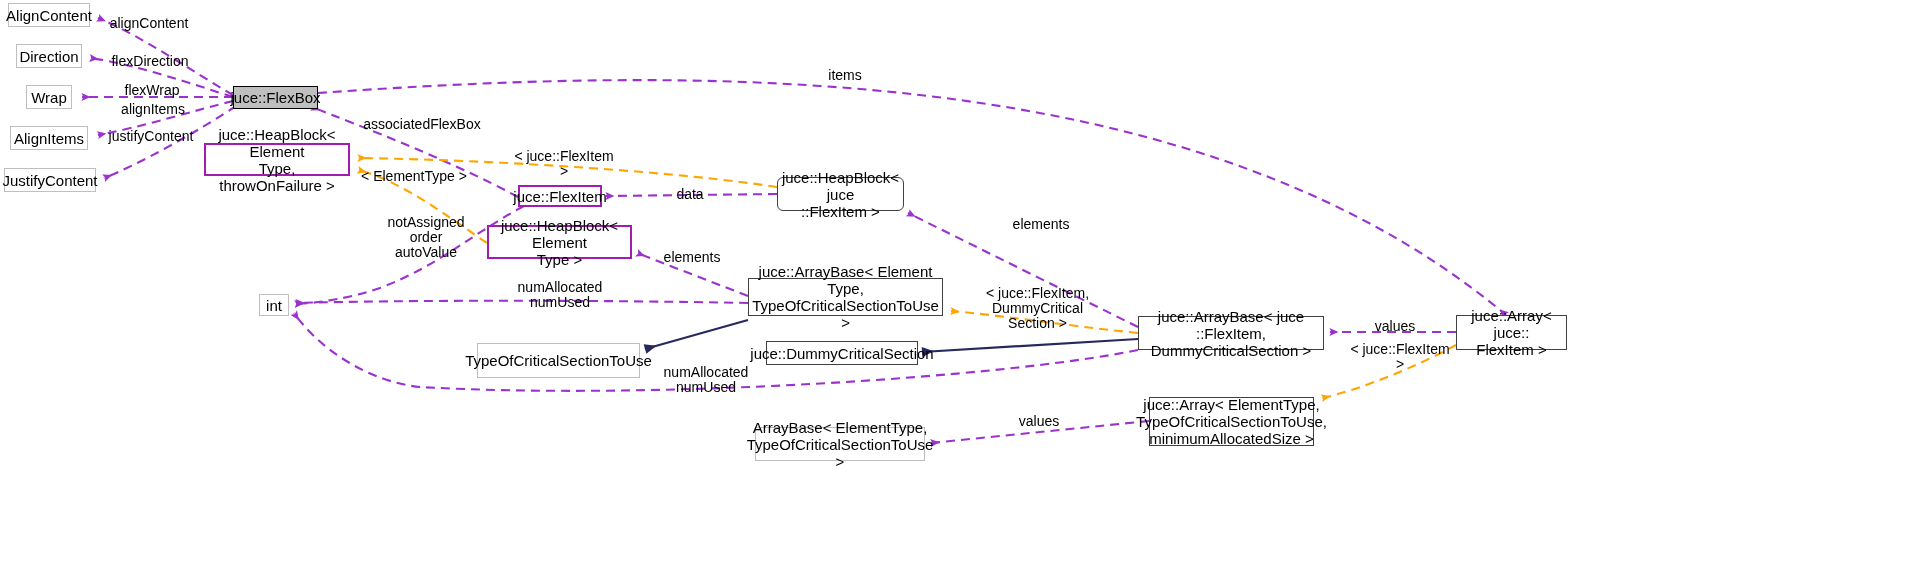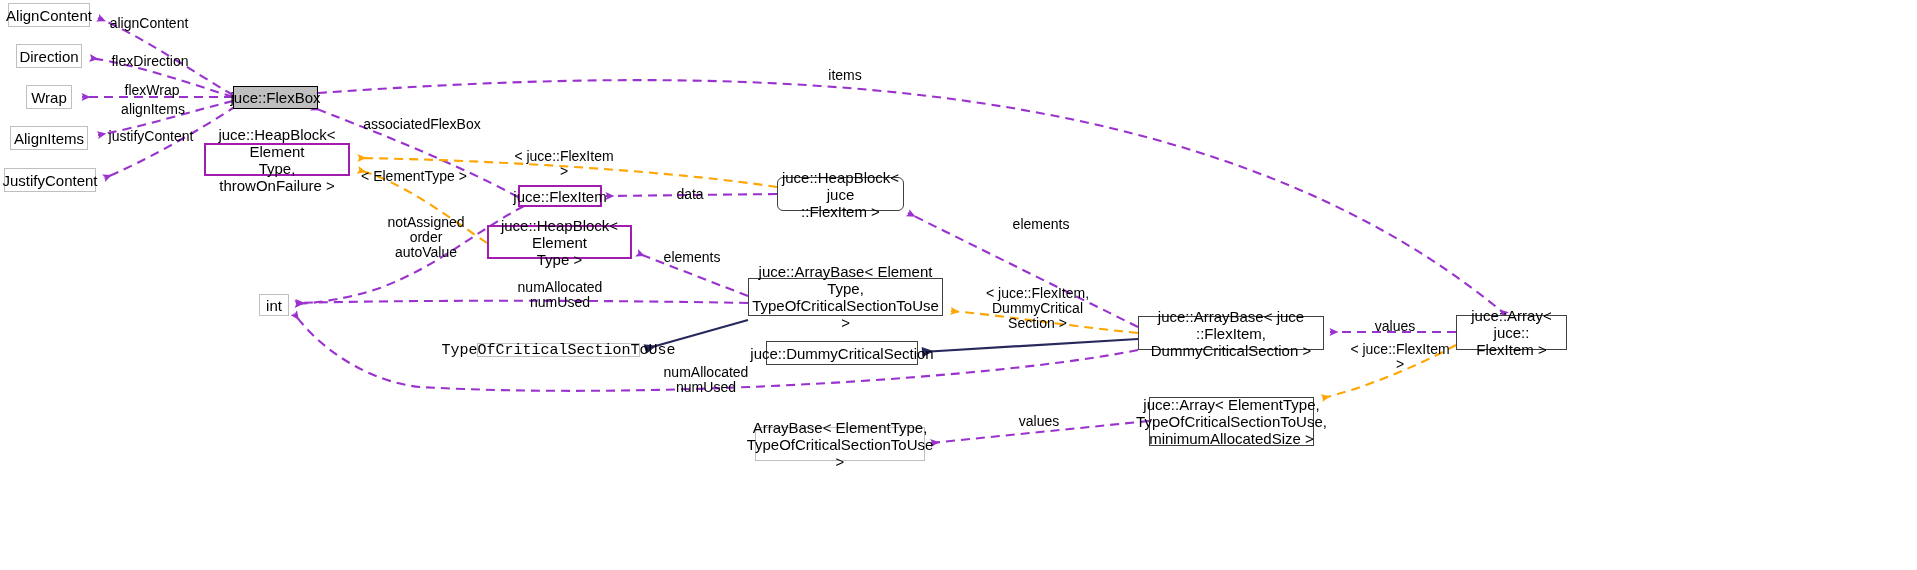--- a/index.html
+++ b/index.html
@@ -115,21 +115,21 @@
   <div class="node n-red" style="left:204px;top:143px;width:146px;height:33px;">juce::HeapBlock&lt; Element
 Type, throwOnFailure &gt;</div>
   <div class="node n-red" style="left:518px;top:185px;width:84px;height:22px;">juce::FlexItem</div>
   <div class="node n-red" style="left:487px;top:225px;width:145px;height:34px;">juce::HeapBlock&lt; Element
 Type &gt;</div>
   <div class="node n-dark" style="left:777px;top:177px;width:127px;height:34px;border-radius:6px;">juce::HeapBlock&lt; juce
 ::FlexItem &gt;</div>
   <div class="node n-grey" style="left:259px;top:294px;width:30px;height:22px;">int</div>
   <div class="node n-dark" style="left:748px;top:278px;width:195px;height:38px;">juce::ArrayBase&lt; Element
 Type, TypeOfCriticalSectionToUse &gt;</div>
-  <div class="node n-grey" style="left:477px;top:343px;width:163px;height:14px;font-family:Liberation Mono, monospace;">TypeOfCriticalSectionToUse</div>
+  <div class="node n-grey" style="left:477px;top:343px;width:163px;height:35px;">TypeOfCriticalSectionToUse</div>
   <div class="node n-dark" style="left:766px;top:341px;width:152px;height:24px;">juce::DummyCriticalSection</div>
   <div class="node n-dark" style="left:1138px;top:316px;width:186px;height:34px;">juce::ArrayBase&lt; juce
 ::FlexItem, DummyCriticalSection &gt;</div>
   <div class="node n-dark" style="left:1456px;top:315px;width:111px;height:35px;">juce::Array&lt; juce::
 FlexItem &gt;</div>
   <div class="node n-grey" style="left:755px;top:427px;width:170px;height:34px;">ArrayBase&lt; ElementType,
 TypeOfCriticalSectionToUse &gt;</div>
   <div class="node n-dark" style="left:1149px;top:397px;width:165px;height:49px;">juce::Array&lt; ElementType,
 TypeOfCriticalSectionToUse,
 minimumAllocatedSize &gt;</div>

